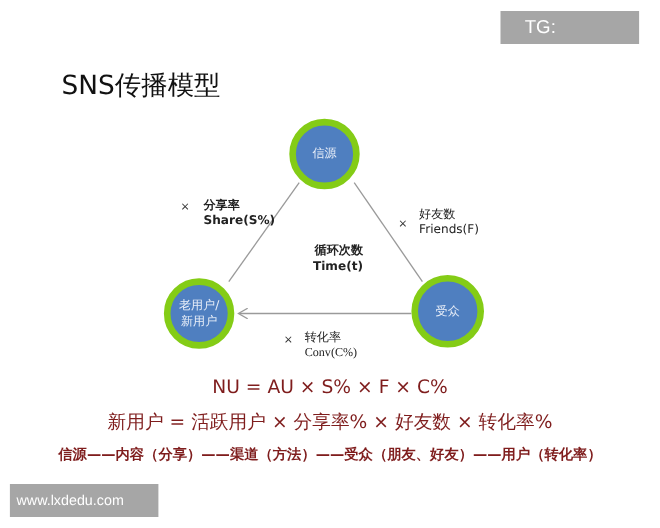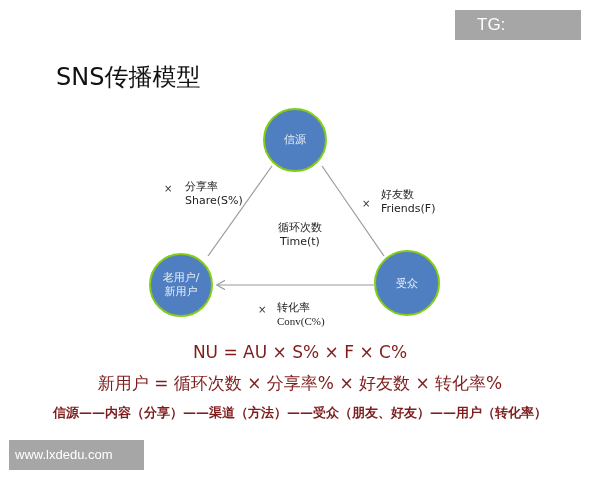--- a/index.html
+++ b/index.html
@@ -2,24 +2,24 @@
 <html><head>
 <meta charset="utf-8">
 <style>
   html,body{margin:0;padding:0;}
   body{width:600px;height:480px;background:#ffffff;position:relative;overflow:hidden;font-family:"DejaVu Sans",sans-serif;color:#111;}
   .tag{position:absolute;background:#a6a6a6;color:#fff;font-family:"Liberation Sans",sans-serif;}
   .tag-top{left:455px;top:10px;width:126px;height:30px;line-height:30px;font-size:17px;padding-left:22px;box-sizing:border-box;}
   .tag-bottom{left:9px;top:440px;width:135px;height:30px;line-height:30px;font-size:13px;padding-left:6px;box-sizing:border-box;}
   .title{position:absolute;left:56px;top:61px;font-size:24px;color:#111;}
   svg.diagram{position:absolute;left:0;top:0;}
-  .node{position:absolute;border-radius:50%;background:#4f7fc0;border:2px solid #84cc16;color:#e8eef8;font-size:11px;display:flex;align-items:center;justify-content:center;text-align:center;line-height:14px;box-sizing:border-box;}
+  .node{position:absolute;border-radius:50%;background:#4f7fc0;border:6px solid #84cc16;color:#e8eef8;font-size:11px;display:flex;align-items:center;justify-content:center;text-align:center;line-height:14px;box-sizing:border-box;}
   .lbl{position:absolute;font-size:11px;line-height:14px;color:#222;}
   .x{position:absolute;font-size:10px;color:#333;}
-  .center{text-align:center;}
+  .center{text-align:right;font-weight:bold;}
   .formula{position:absolute;left:0;width:600px;text-align:center;color:#7f1d1d;}
   .f1{top:342px;font-size:17px;}
   .f2{top:372px;font-size:17px;}
   .f3{top:404px;font-size:13px;font-weight:bold;}
 </style>
 </head>
 <body>
 
 <div class="tag tag-top">TG: MYYJJPP</div>
 
@@ -43,21 +43,21 @@
   <div>
     <div>老用户/</div>
     <div>新用户</div>
   </div>
 </div>
 <div class="node" style="left:374px;top:250px;width:66px;height:66px;font-family:Liberation Serif, serif;">
   <span>受众</span>
 </div>
 
 <div class="x" style="left:164px;top:183px;">×</div>
-<div class="lbl" style="left:185px;top:180px;">
+<div class="lbl" style="left:185px;top:180px;font-weight:bold;">
   <div>分享率</div>
   <div>Share(S%)</div>
 </div>
 
 <div class="x" style="left:362px;top:198px;">×</div>
 <div class="lbl" style="left:381px;top:188px;">
   <div>好友数</div>
   <div>Friends(F)</div>
 </div>
 
@@ -66,16 +66,16 @@
   <div>Time(t)</div>
 </div>
 
 <div class="x" style="left:258px;top:304px;">×</div>
 <div class="lbl" style="left:277px;top:300px;font-family:Liberation Serif, serif;">
   <div>转化率</div>
   <div>Conv(C%)</div>
 </div>
 
 <div class="formula f1">NU = AU × S% × F × C%</div>
-<div class="formula f2">新用户 = 循环次数 × 分享率% × 好友数 × 转化率%</div>
+<div class="formula f2">新用户 = 活跃用户 × 分享率% × 好友数 × 转化率%</div>
 <div class="formula f3">信源——内容（分享）——渠道（方法）——受众（朋友、好友）——用户（转化率）</div>
 
 <div class="tag tag-bottom">www.lxdedu.com</div>
 
 </body></html>

